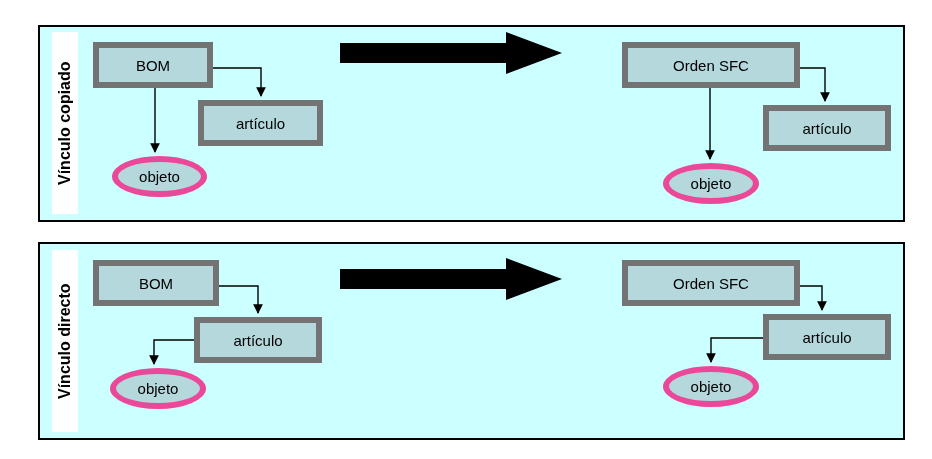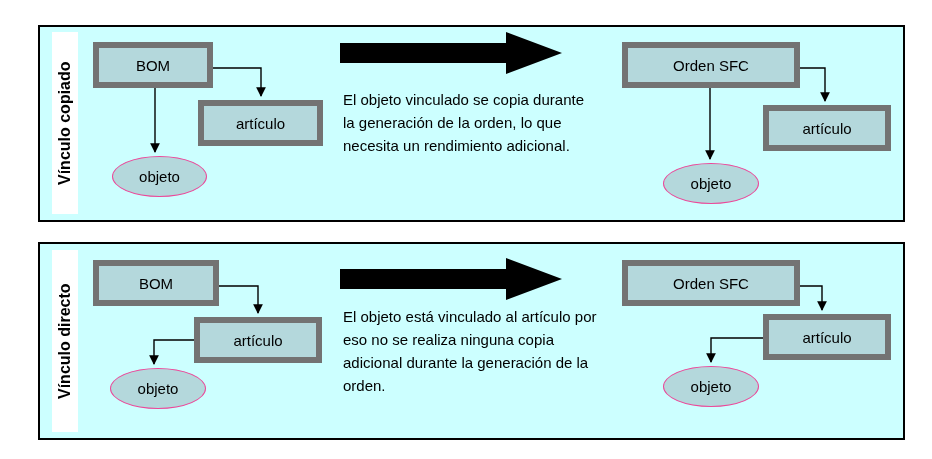--- a/index.html
+++ b/index.html
@@ -74,21 +74,21 @@
     display: flex;
     align-items: center;
     justify-content: center;
     font-size: 15px;
     color: #000000;
     white-space: nowrap;
   }
   .node-ellipse {
     position: absolute;
     background: #b4d8dc;
-    border: 1px solid #ec4899;
+    border: 6px solid #ec4899;
     border-radius: 50%;
     box-sizing: border-box;
     display: flex;
     align-items: center;
     justify-content: center;
     font-size: 15px;
     color: #000000;
     white-space: nowrap;
   }
   .caption {
@@ -116,44 +116,37 @@
   <div class="panel" id="panel-copied"></div>
 
   <div class="side-label" id="label-copied">Vínculo copiado</div>
 
   <div class="node-box" style="left:93px; top:42px; width:120px; height:46px;">BOM</div>
 
   <div class="node-box" style="left:198px; top:100px; width:125px; height:46px;">artículo</div>
 
   <div class="node-ellipse" style="left:112px; top:156px; width:95px; height:41px;">objeto</div>
 
-  <div class="caption" style="left:343px; top:88px; width:270px;">El objeto vinculado se copia durante
-la generación de la orden, lo que
-necesita un rendimiento adicional.</div>
 
   <div class="node-box" style="left:622px; top:42px; width:178px; height:46px;">Orden SFC</div>
 
   <div class="node-box" style="left:763px; top:105px; width:128px; height:46px;">artículo</div>
 
   <div class="node-ellipse" style="left:663px; top:163px; width:96px; height:41px;">objeto</div>
 
   <div class="panel" id="panel-direct"></div>
 
   <div class="side-label" id="label-direct">Vínculo directo</div>
 
   <div class="node-box" style="left:93px; top:260px; width:126px; height:46px;">BOM</div>
 
   <div class="node-box" style="left:194px; top:317px; width:128px; height:46px;">artículo</div>
 
   <div class="node-ellipse" style="left:110px; top:368px; width:96px; height:41px;">objeto</div>
 
-  <div class="caption" style="left:343px; top:305px; width:300px;">El objeto está vinculado al artículo por
-eso no se realiza ninguna copia
-adicional durante la generación de la
-orden.</div>
 
   <div class="node-box" style="left:622px; top:260px; width:178px; height:46px;">Orden SFC</div>
 
   <div class="node-box" style="left:763px; top:314px; width:128px; height:46px;">artículo</div>
 
   <div class="node-ellipse" style="left:663px; top:366px; width:96px; height:41px;">objeto</div>
 
   <svg class="links" viewBox="0 0 932 459">
     <defs>
       <marker id="tri" viewBox="0 0 10 10" refX="9" refY="5" markerWidth="7" markerHeight="7" orient="auto-start-reverse">

